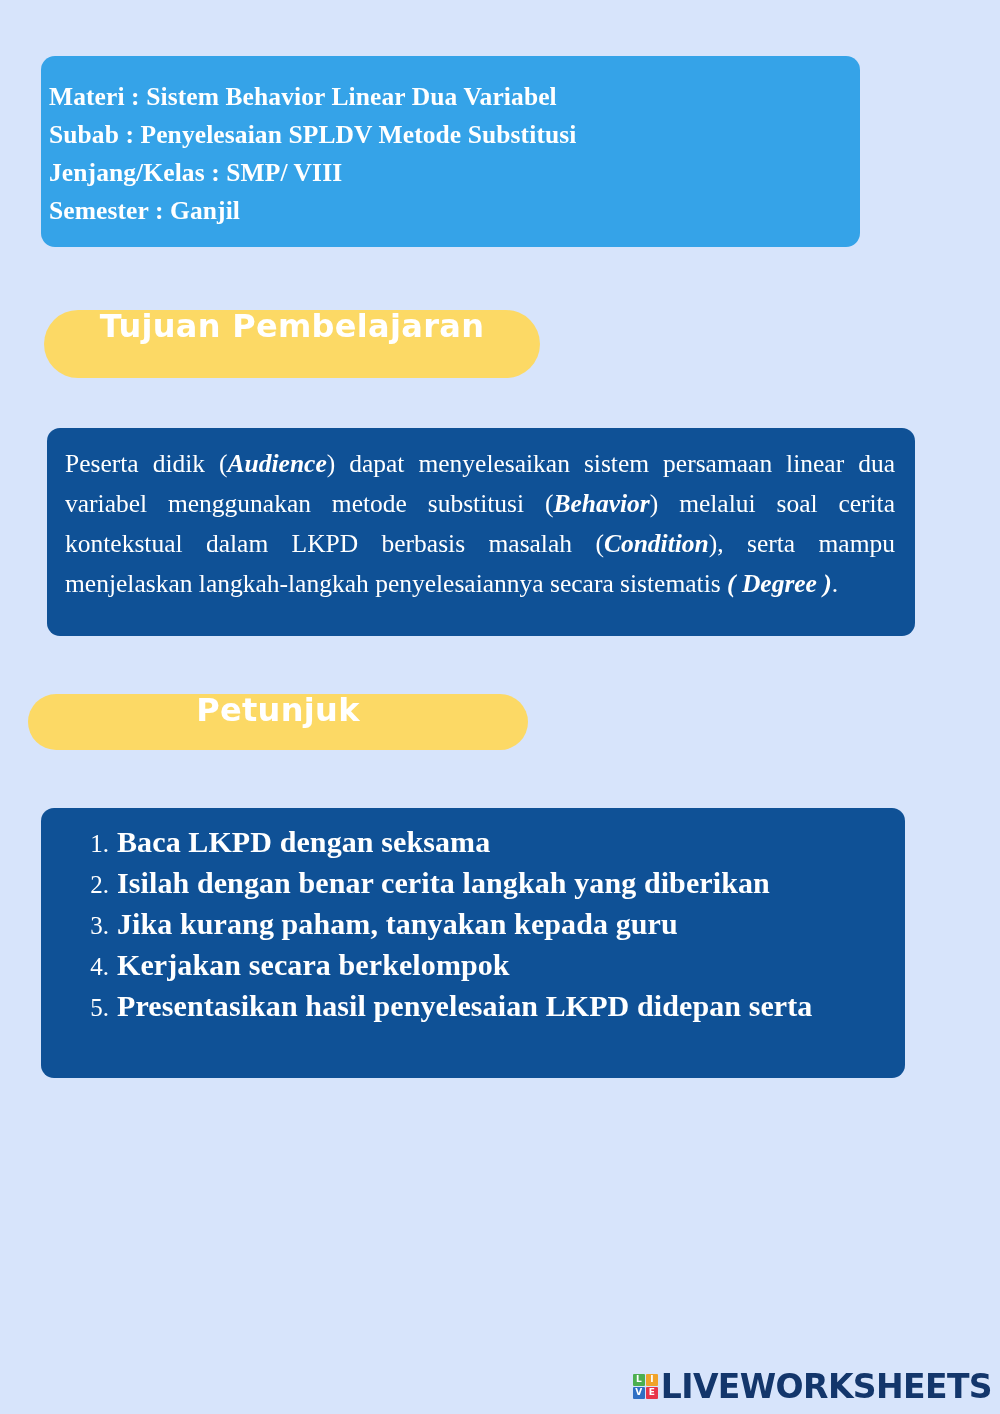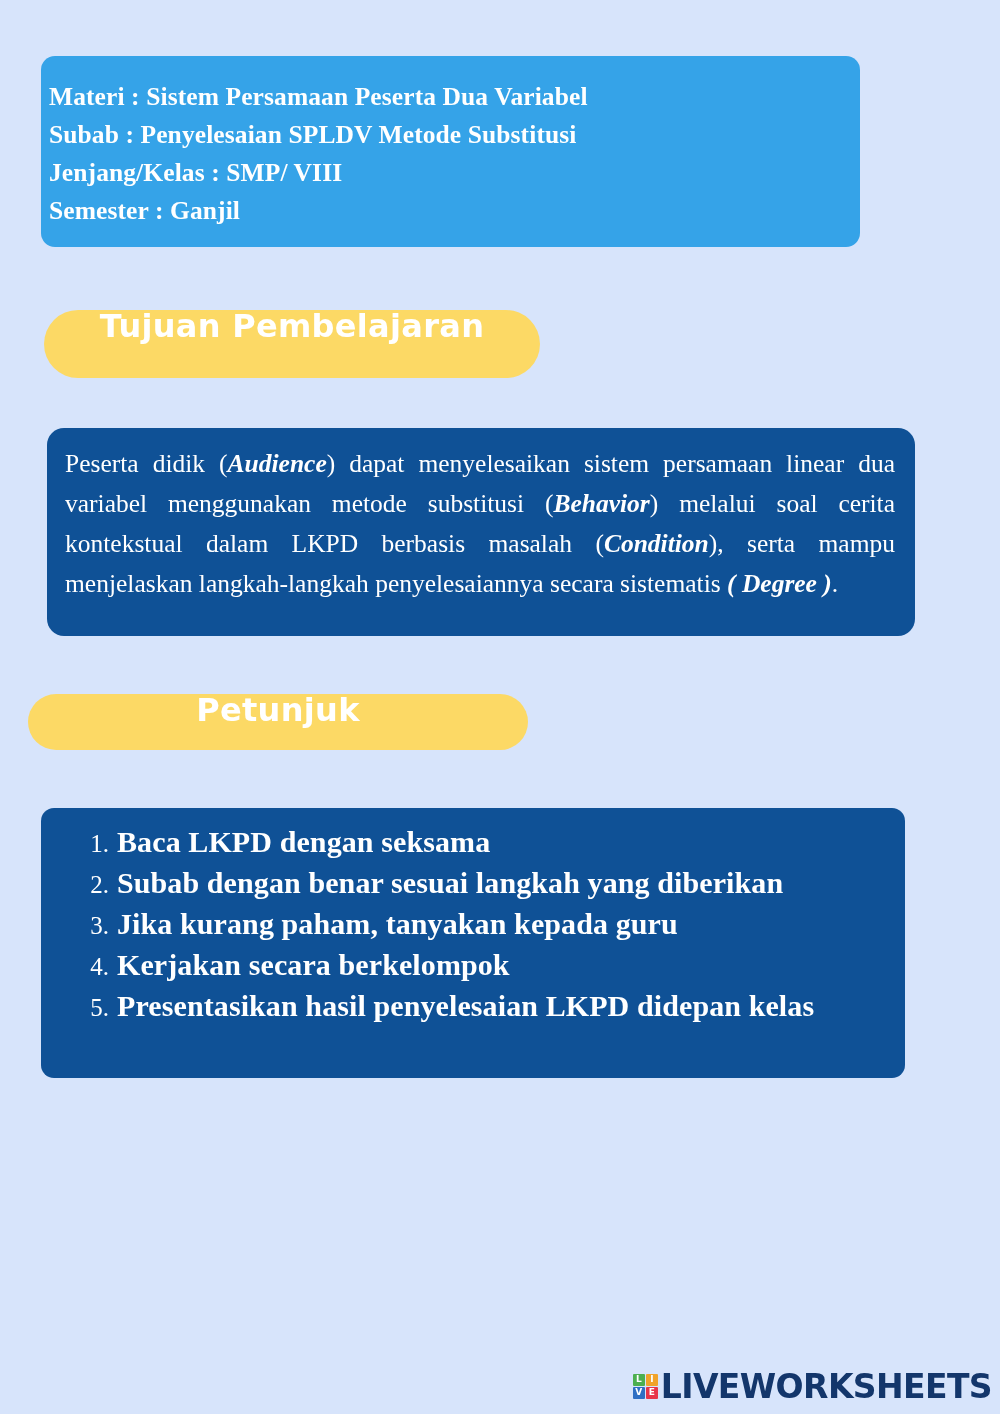--- a/index.html
+++ b/index.html
@@ -74,21 +74,20 @@
     background: #0f5196;
     border-radius: 13px;
     box-sizing: border-box;
   }
   #panel-objective {
     left: 47px;
     top: 428px;
     width: 868px;
     height: 208px;
     padding: 16px 20px 2px 18px;
-    border-radius: 17px;
   }
   #panel-instructions {
     left: 41px;
     top: 808px;
     width: 864px;
     height: 270px;
     padding: 14px 0 0 0;
   }
 
   .objective-text {
@@ -171,21 +170,21 @@
     font-weight: bold;
     font-size: 33px;
     letter-spacing: -0.6px;
     line-height: 1;
   }
 </style>
 </head>
 <body style="background: rgb(215, 228, 251);">
 
 <div class="header-box" style="background: rgb(53, 163, 232);">
-  <div class="header-line">Materi : Sistem Persamaan Peserta Dua Variabel</div>
+  <div class="header-line">Materi : Sistem Behavior Linear Dua Variabel</div>
   <div class="header-line">Subab : Penyelesaian SPLDV Metode Substitusi</div>
   <div class="header-line">Jenjang/Kelas : SMP/ VIII</div>
   <div class="header-line">Semester : Ganjil</div>
 </div>
 
 <div class="pill" id="pill-tujuan" style="background: rgb(252, 217, 101);">
   <span class="pill-label">Tujuan Pembelajaran</span>
 </div>
 
 <div class="panel" id="panel-objective" style="background: rgb(15, 81, 150);">
@@ -197,33 +196,33 @@
 </div>
 
 <div class="panel" id="panel-instructions" style="background: rgb(15, 81, 150);">
   <ol class="instruction-list">
     <li class="instruction-item">
       <span class="item-number">1.</span>
       <span class="item-text">Baca LKPD dengan seksama</span>
     </li>
     <li class="instruction-item">
       <span class="item-number">2.</span>
-      <span class="item-text">Subab dengan benar sesuai langkah yang diberikan</span>
+      <span class="item-text">Isilah dengan benar cerita langkah yang diberikan</span>
     </li>
     <li class="instruction-item">
       <span class="item-number">3.</span>
       <span class="item-text">Jika kurang paham, tanyakan kepada guru</span>
     </li>
     <li class="instruction-item">
       <span class="item-number">4.</span>
       <span class="item-text">Kerjakan secara berkelompok</span>
     </li>
     <li class="instruction-item">
       <span class="item-number">5.</span>
-      <span class="item-text">Presentasikan hasil penyelesaian LKPD didepan kelas</span>
+      <span class="item-text">Presentasikan hasil penyelesaian LKPD didepan serta</span>
     </li>
   </ol>
 </div>
 
 <div class="logo">
   <div class="logo-tiles">
     <span class="logo-tile" id="tile-l" style="background: rgb(76, 175, 80);">L</span>
     <span class="logo-tile" id="tile-i" style="background: rgb(240, 163, 42);">I</span>
     <span class="logo-tile" id="tile-v" style="background: rgb(47, 111, 196);">V</span>
     <span class="logo-tile" id="tile-e" style="background: rgb(232, 52, 74);">E</span>

